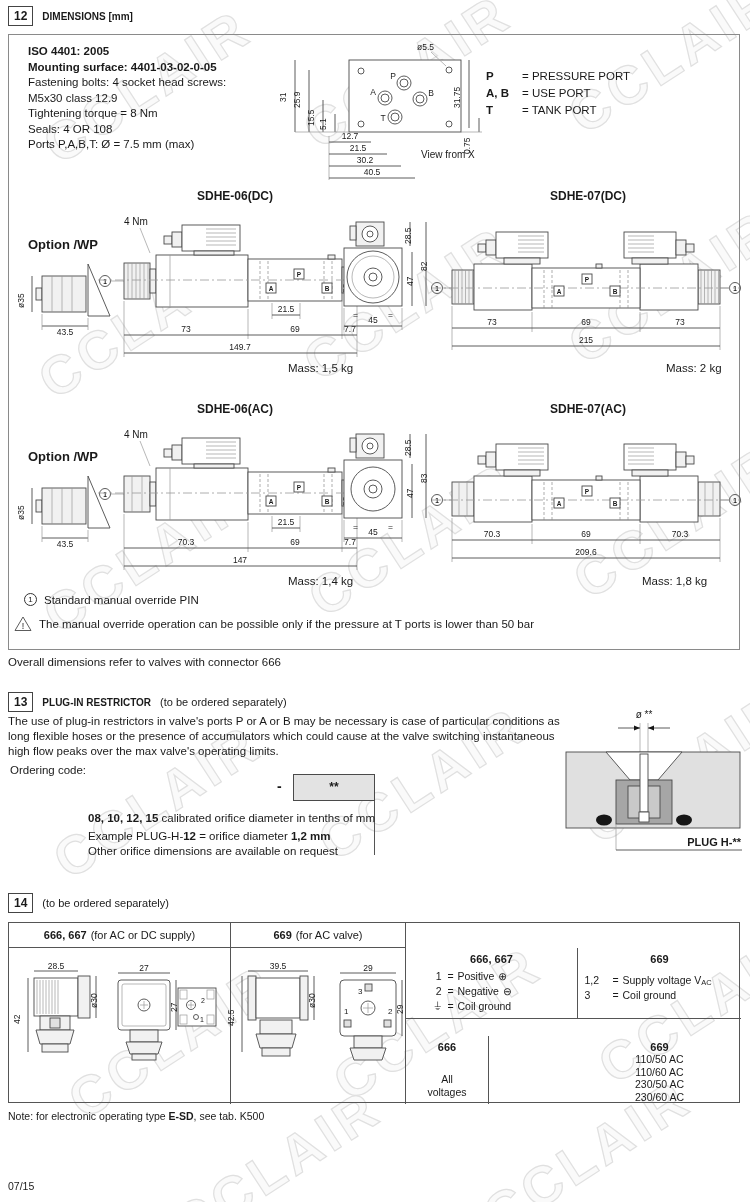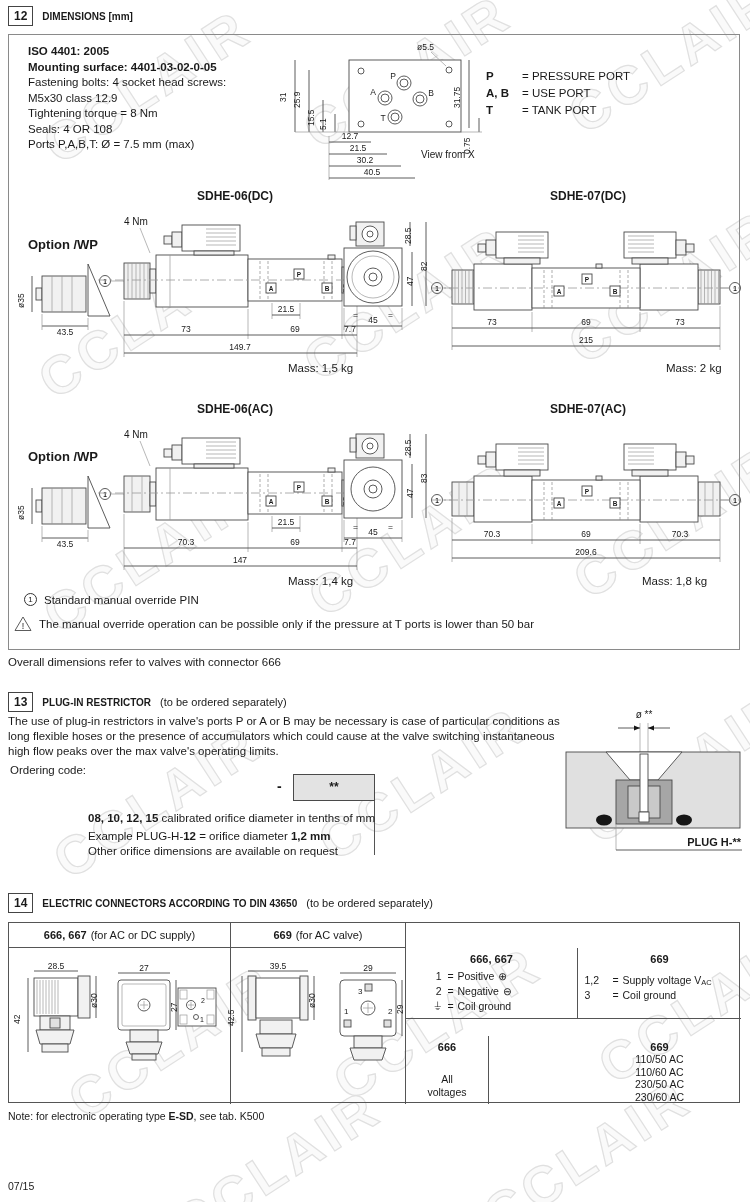--- a/index.html
+++ b/index.html
@@ -477,21 +477,20 @@
     <rect x="79" y="114" width="10" height="10" class="fw"></rect>
     <ellipse cx="44" cy="122" rx="8" ry="5.5" class="fk"></ellipse>
     <ellipse cx="124" cy="122" rx="8" ry="5.5" class="fk"></ellipse>
     <line class="nl" x1="56" y1="126" x2="56" y2="152"></line>
     <line x1="56" y1="152" x2="182" y2="152"></line>
     <text class="t11b tend" x="181" y="148">PLUG H-**</text>
   </svg>
 
   <div class="sechead" style="left:8px;top:893px">
     <span class="secnum">14</span>
-    <span class="sectitle">ELECTRIC CONNECTORS ACCORDING TO DIN 43650</span>
     <span class="secsuffix">(to be ordered separately)</span>
   </div>
 
   <div class="tbl" style="left:8px;top:922px;width:732px;height:181px">
     <div class="cell chead br bb" style="left:0;top:0;width:222px;height:25px">
       <span class="b">666, 667</span>
         <span> (for AC or DC supply)</span>
     </div>
     <div class="cell chead br bb" style="left:222px;top:0;width:175px;height:25px">
       <span class="b">669</span>

